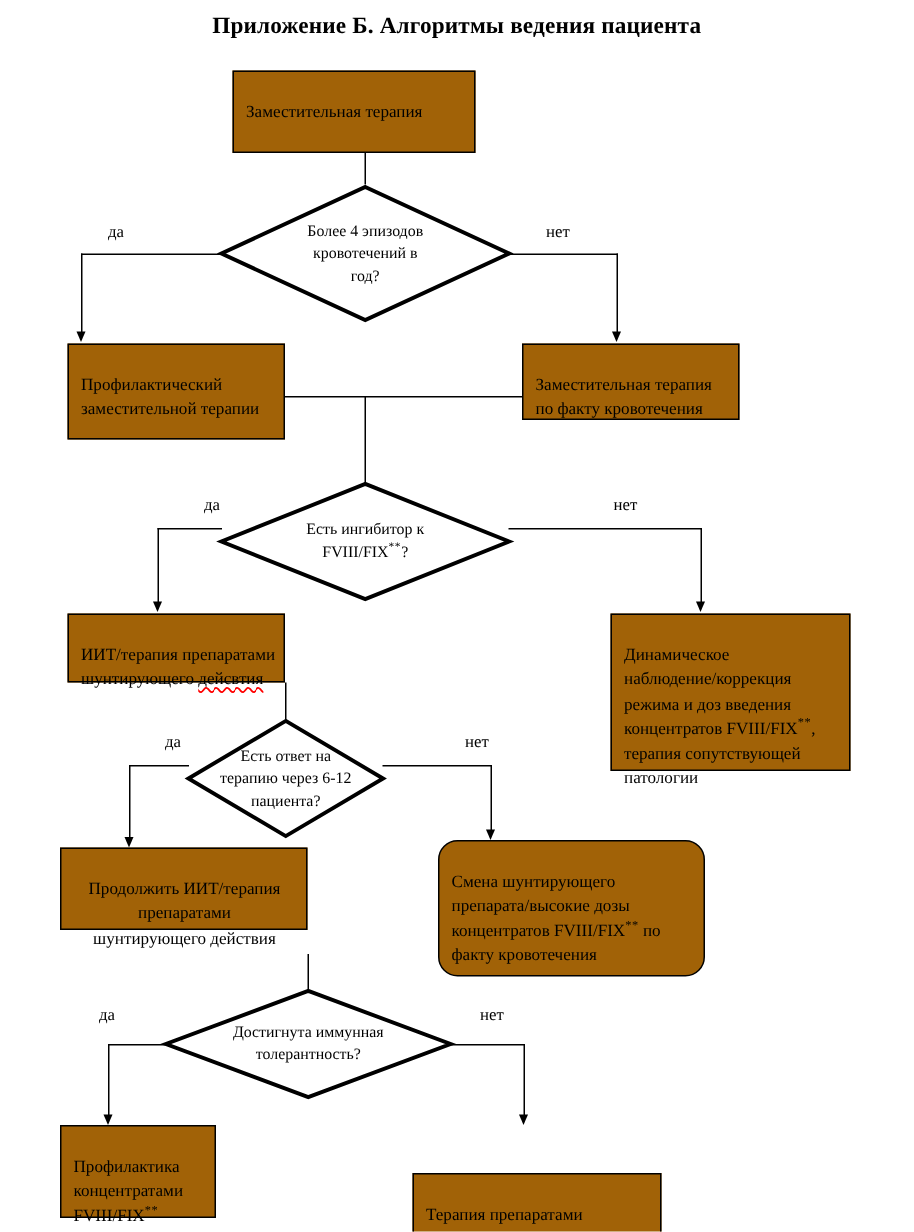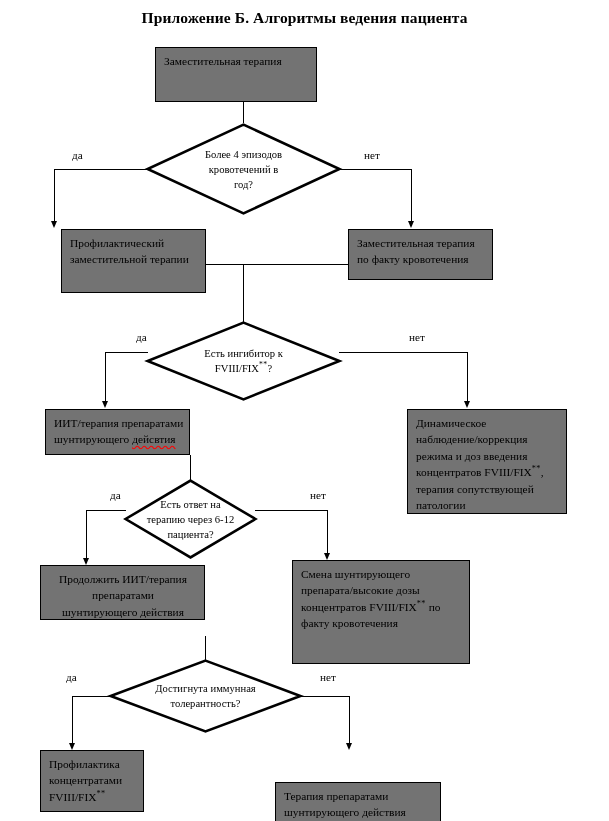--- a/index.html
+++ b/index.html
@@ -31,22 +31,22 @@
     text-align: center;
     font-size: 15.5px;
     font-weight: bold;
     letter-spacing: 0.1px;
   }
   
   .box {
     position: absolute;
     box-sizing: border-box;
     border: 1px solid #000000;
-    background: #737373;
-    padding: 5px 7px 4px 8px;
+    background: #a16207;
+    padding: 19px 7px 4px 8px;
     font-size: 11.4px;
     line-height: 16.4px;
     z-index: 3;
   }
   .box .ln { display: block; white-space: nowrap; }
   
   .diamond {
     position: absolute;
     z-index: 3;
   }
@@ -135,21 +135,21 @@
   <div class="edge-label" style="left:72px; top:149px;">да</div>
   <div class="conn h" style="left:54px; top:169px; width:94px;"></div>
   <div class="conn v" style="left:54px; top:169px; height:53px;"></div>
   <div class="arrow-down" style="left:50.5px; top:221px;"></div>
 
   <div class="edge-label" style="left:364px; top:149px;">нет</div>
   <div class="conn h" style="left:339px; top:169px; width:73px;"></div>
   <div class="conn v" style="left:411px; top:169px; height:53px;"></div>
   <div class="arrow-down" style="left:407.5px; top:221px;"></div>
 
-  <div class="box" style="left:45px; top:229px; width:145px; height:64px;margin-left:16px;">
+  <div class="box" style="left:45px; top:229px; width:145px; height:64px;">
     <span class="ln">Профилактический</span>
     <span class="ln">заместительной терапии</span>
   </div>
 
   <div class="box" style="left:348px; top:229px; width:145px; height:51px;">
     <span class="ln">Заместительная терапия</span>
     <span class="ln">по факту кровотечения</span>
   </div>
 
   <div class="conn h" style="left:190px; top:264px; width:158px;"></div>
@@ -211,21 +211,21 @@
   <div class="conn h" style="left:255px; top:510px; width:73px;"></div>
   <div class="conn v" style="left:327px; top:510px; height:44px;"></div>
   <div class="arrow-down" style="left:323.5px; top:553px;"></div>
 
   <div class="box" style="left:40px; top:565px; width:165px; height:55px;text-align:center;">
     <span class="ln">Продолжить ИИТ/терапия</span>
     <span class="ln">препаратами</span>
     <span class="ln">шунтирующего действия</span>
   </div>
 
-  <div class="box" style="left:292px; top:560px; width:178px; height:104px;">
+  <div class="box" style="left:292px; top:560px; width:178px; height:91px;border-radius:13px;">
     <span class="ln">Смена шунтирующего</span>
     <span class="ln">препарата/высокие дозы</span>
     <span class="ln">концентратов FVIII/FIX<sup class="mk">**</sup> по</span>
     <span class="ln">факту кровотечения</span>
   </div>
 
   <div class="conn v" style="left:205px; top:636px; height:24px;"></div>
 
   <div class="diamond" style="left:109px; top:659px; width:193px; height:74px;">
     <svg width="193" height="74" viewBox="0 0 193 74" aria-hidden="true">

